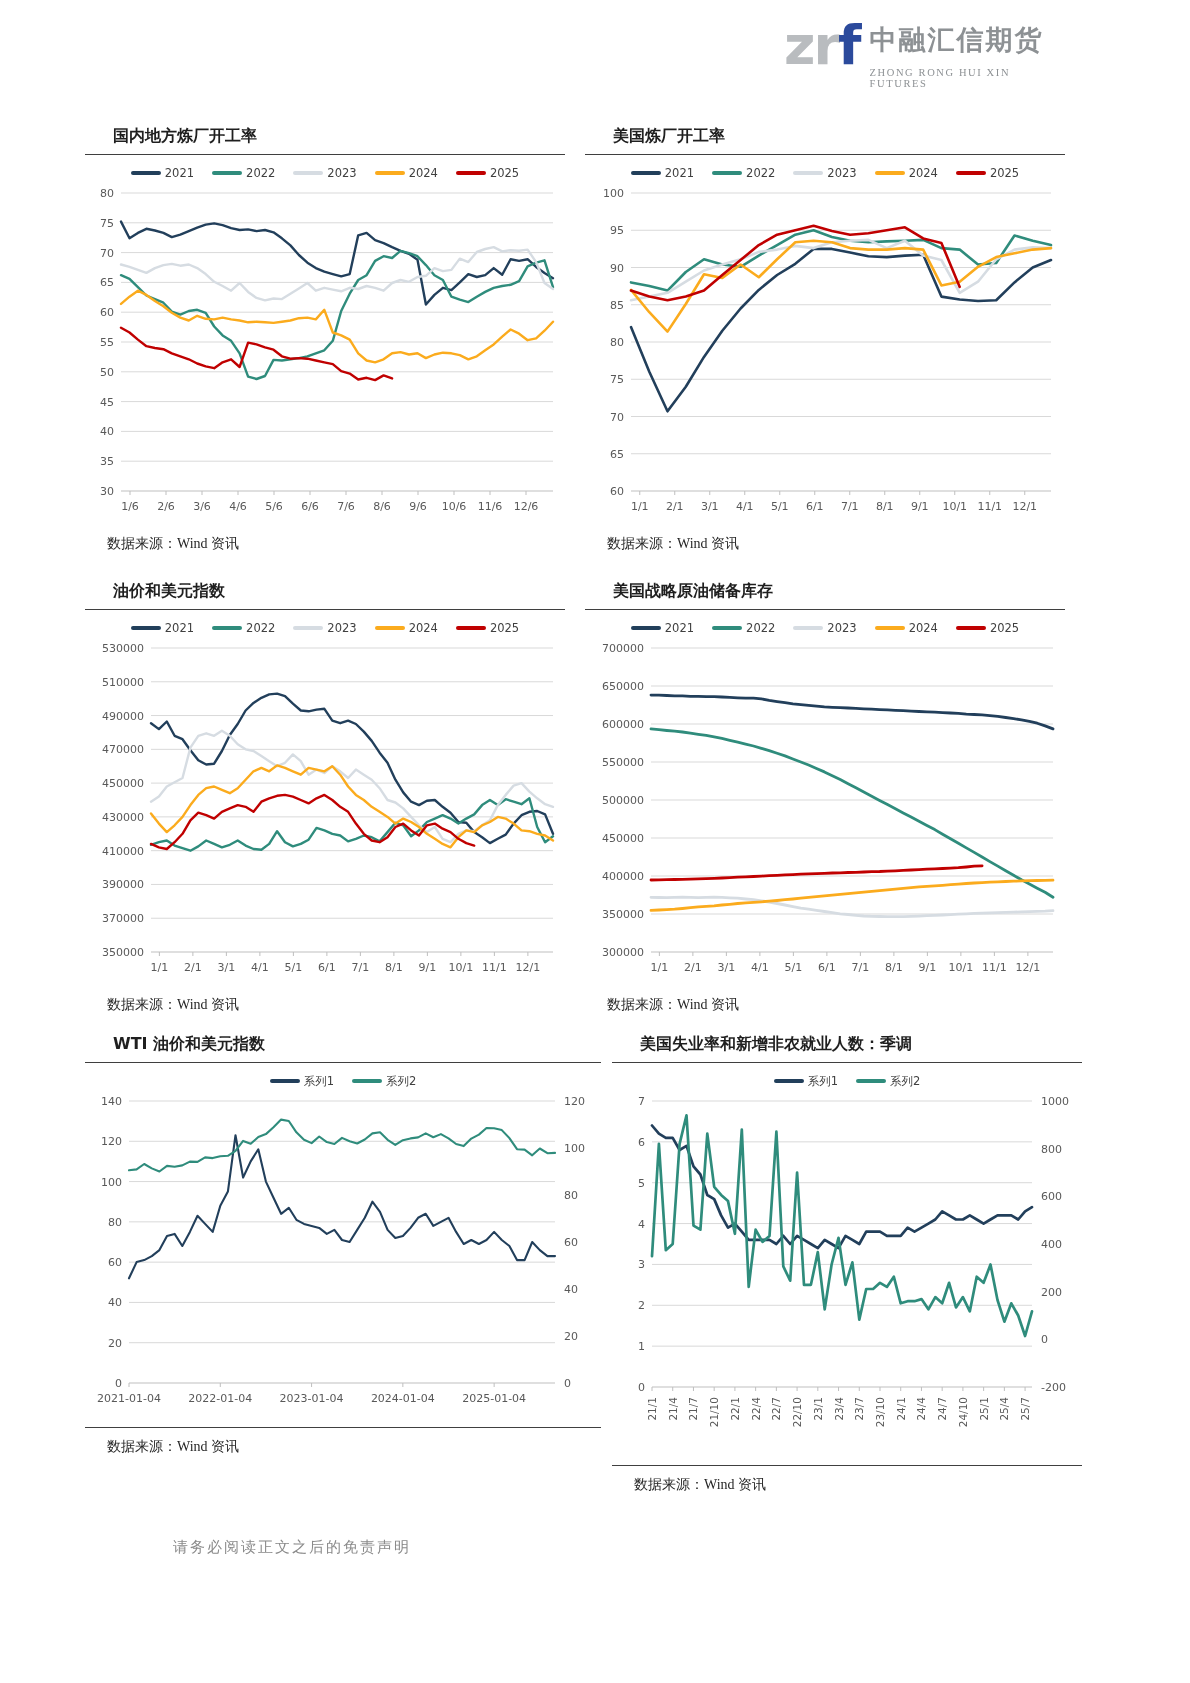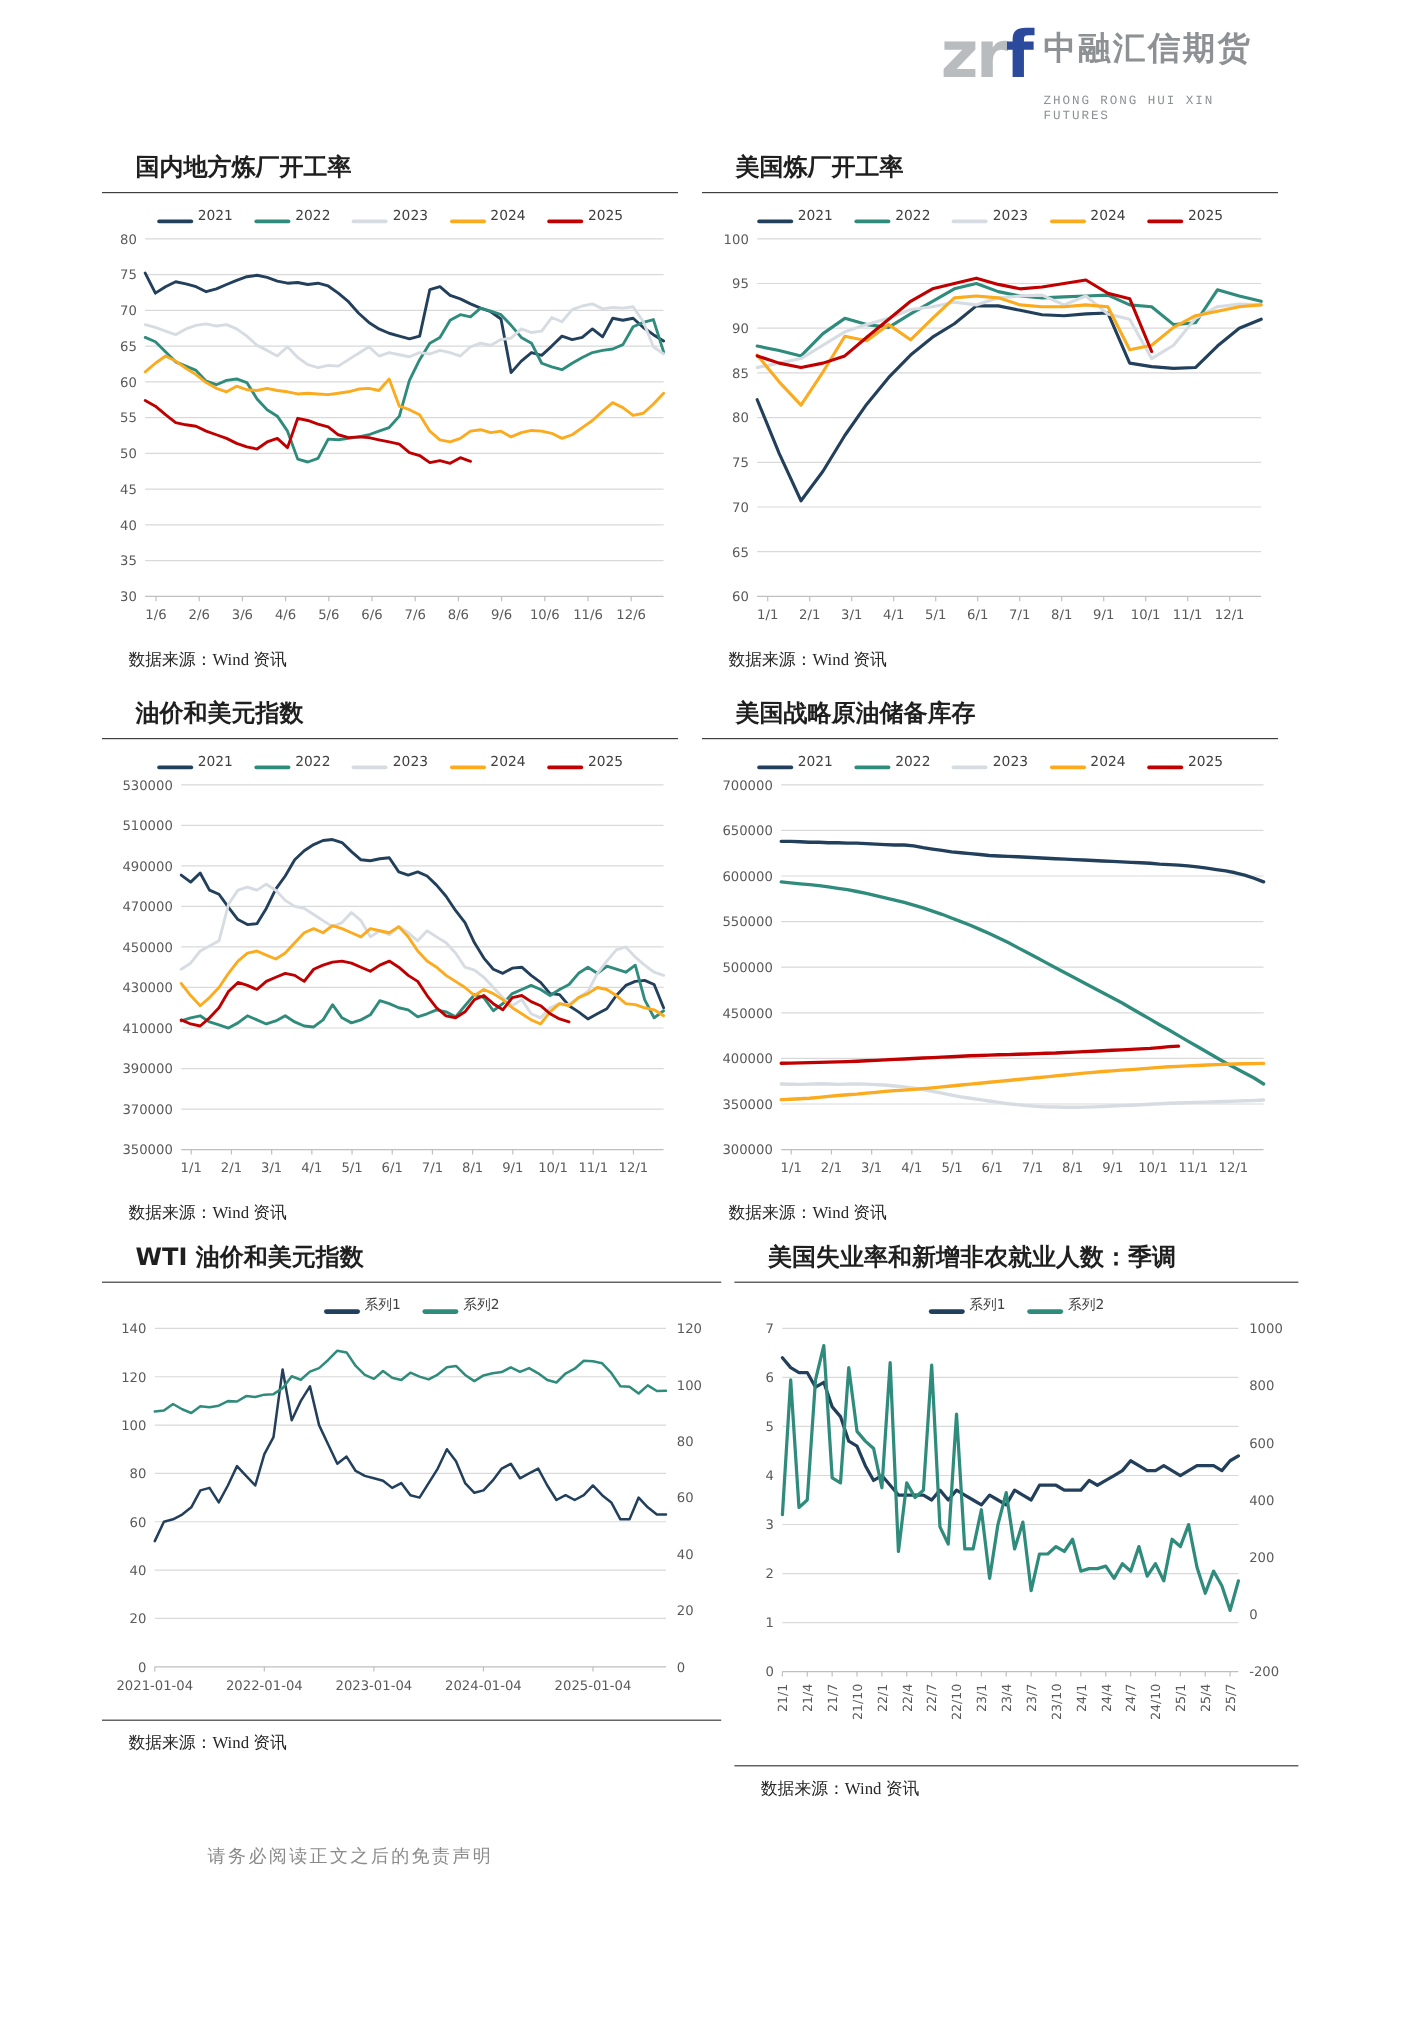--- a/index.html
+++ b/index.html
@@ -5,28 +5,28 @@
   html,body{margin:0;padding:0;background:#ffffff;}
   #page{position:relative;width:1190px;height:1683px;background:#ffffff;overflow:hidden;
         font-family:"DejaVu Sans","Liberation Sans",sans-serif;}
   
   #logo{position:absolute;top:22px;left:784px;width:280px;display:flex;align-items:flex-start;gap:10px;}
   .logo-zrf{font-family:"DejaVu Sans",sans-serif;font-weight:bold;font-size:54px;line-height:48px;letter-spacing:-2px;}
   .logo-zr{color:#b9bcbf;}
   .logo-f{color:#2b4a9c;}
   .logo-txt{display:flex;flex-direction:column;justify-content:center;}
   .logo-cn{color:#8d9194;font-weight:bold;font-size:27px;letter-spacing:2px;font-family:"DejaVu Sans",sans-serif;}
-  .logo-en{color:#8d9194;font-size:10.5px;letter-spacing:1.6px;margin-top:21px;font-family:Liberation Mono, monospace;}
+  .logo-en{color:#8d9194;font-size:10.5px;letter-spacing:1.6px;margin-top:9px;font-family:Liberation Serif, serif;}
   
   .block{position:absolute;}
-  .c-title{font-size:20px;font-weight:bold;color:#1f1f1f;padding-left:28px;
+  .c-title{font-size:16px;font-weight:bold;color:#1f1f1f;padding-left:28px;
            font-family:"DejaVu Sans","Liberation Sans",sans-serif;}
   .c-rule{border-top:1.6px solid #3f3f3f;margin-top:7px;}
   .legend{display:flex;justify-content:center;align-items:center;gap:18px;margin-top:10px;height:16px;}
-  .legend-item{display:flex;align-items:flex-end;gap:4px;font-size:11.5px;color:#404040;}
+  .legend-item{display:flex;align-items:center;gap:4px;font-size:11.5px;color:#404040;}
   .swatch{display:inline-block;width:30px;height:3.2px;border-radius:2px;}
   .c-svg{display:block;margin-top:2px;}
   .source{font-family:Liberation Serif, serif;font-size:14px;color:#262626;margin-top:10px;padding-left:22px;}
   .divider{border-top:1px solid #404040;margin-top:6px;}
   #footer{position:absolute;left:173px;top:1538px;font-family:Liberation Mono, monospace;
           font-size:15px;color:#8a8a8a;letter-spacing:2px;}
   #b0{left:85px;top:126px;width:480px;}
   #b1{left:585px;top:126px;width:480px;}
   #b2{left:85px;top:581px;width:480px;}
   #b3{left:585px;top:581px;width:480px;}

